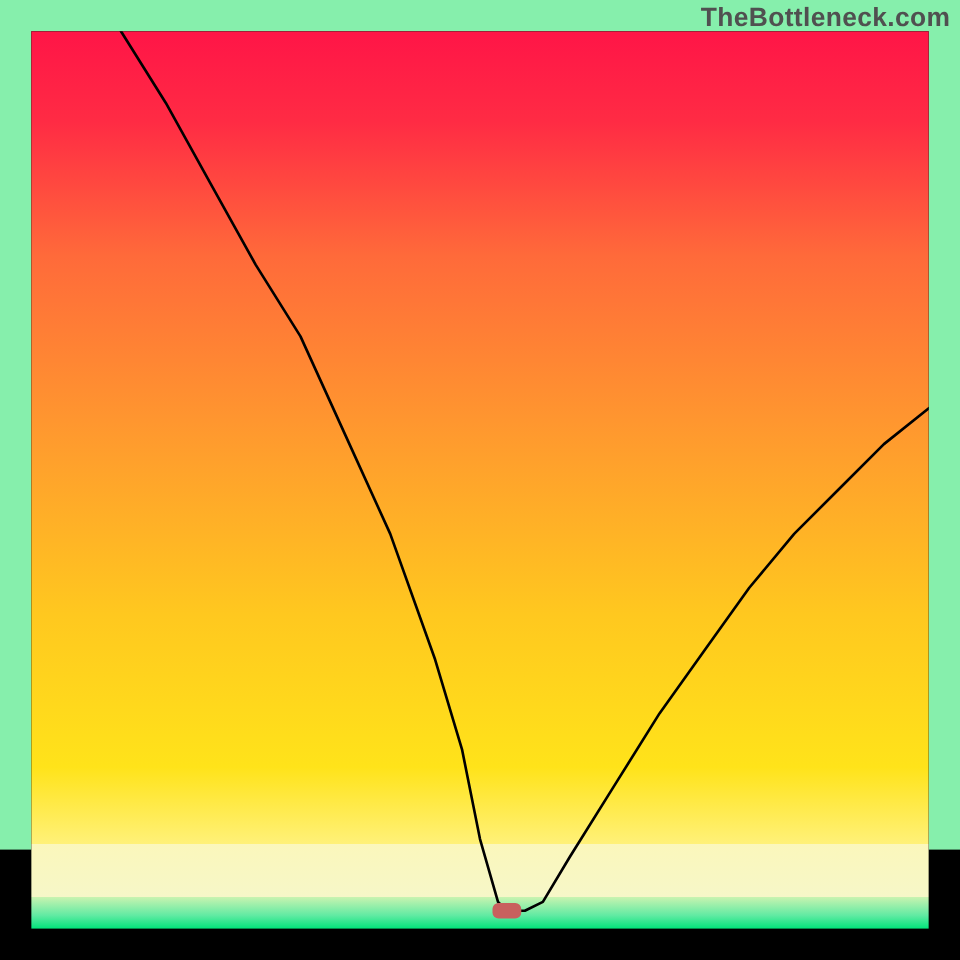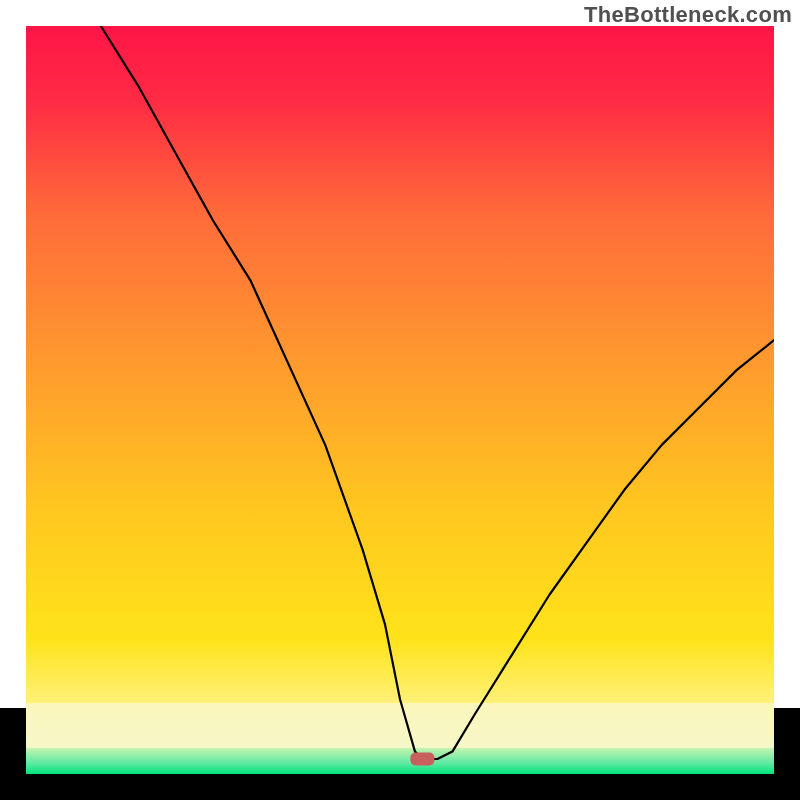--- a/index.html
+++ b/index.html
@@ -8,21 +8,21 @@
     width: 800px;
     height: 800px;
     background: #000;
     overflow: hidden;
     font-family: Arial, Helvetica, sans-serif;
   }
   .stage {
     position: relative;
     width: 800px;
     height: 708px;
-    background: #ffffff;
+    background: #86efac;
   }
   .watermark {
     position: absolute;
     top: 2px;
     right: 8px;
     color: #505050;
     font-size: 22px;
     font-weight: 600;
     letter-spacing: 0.3px;
     z-index: 5;

